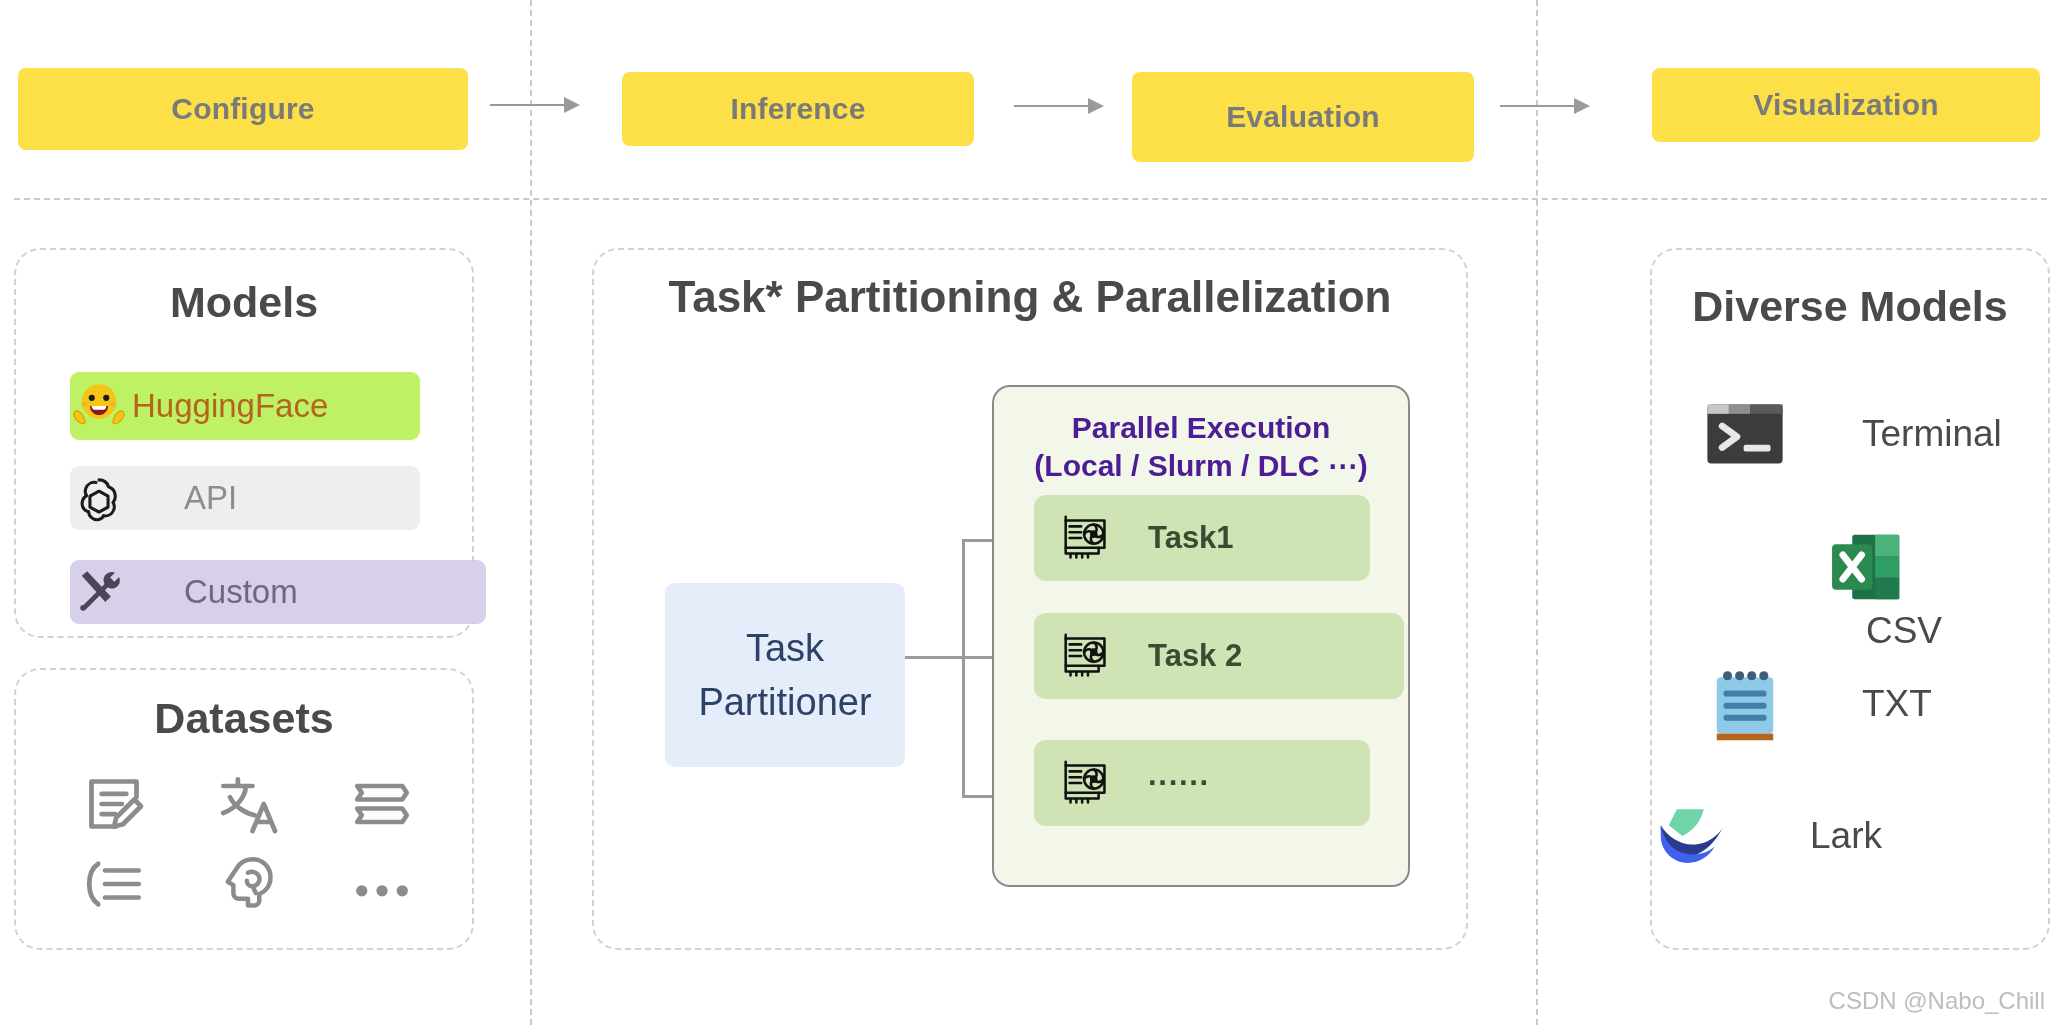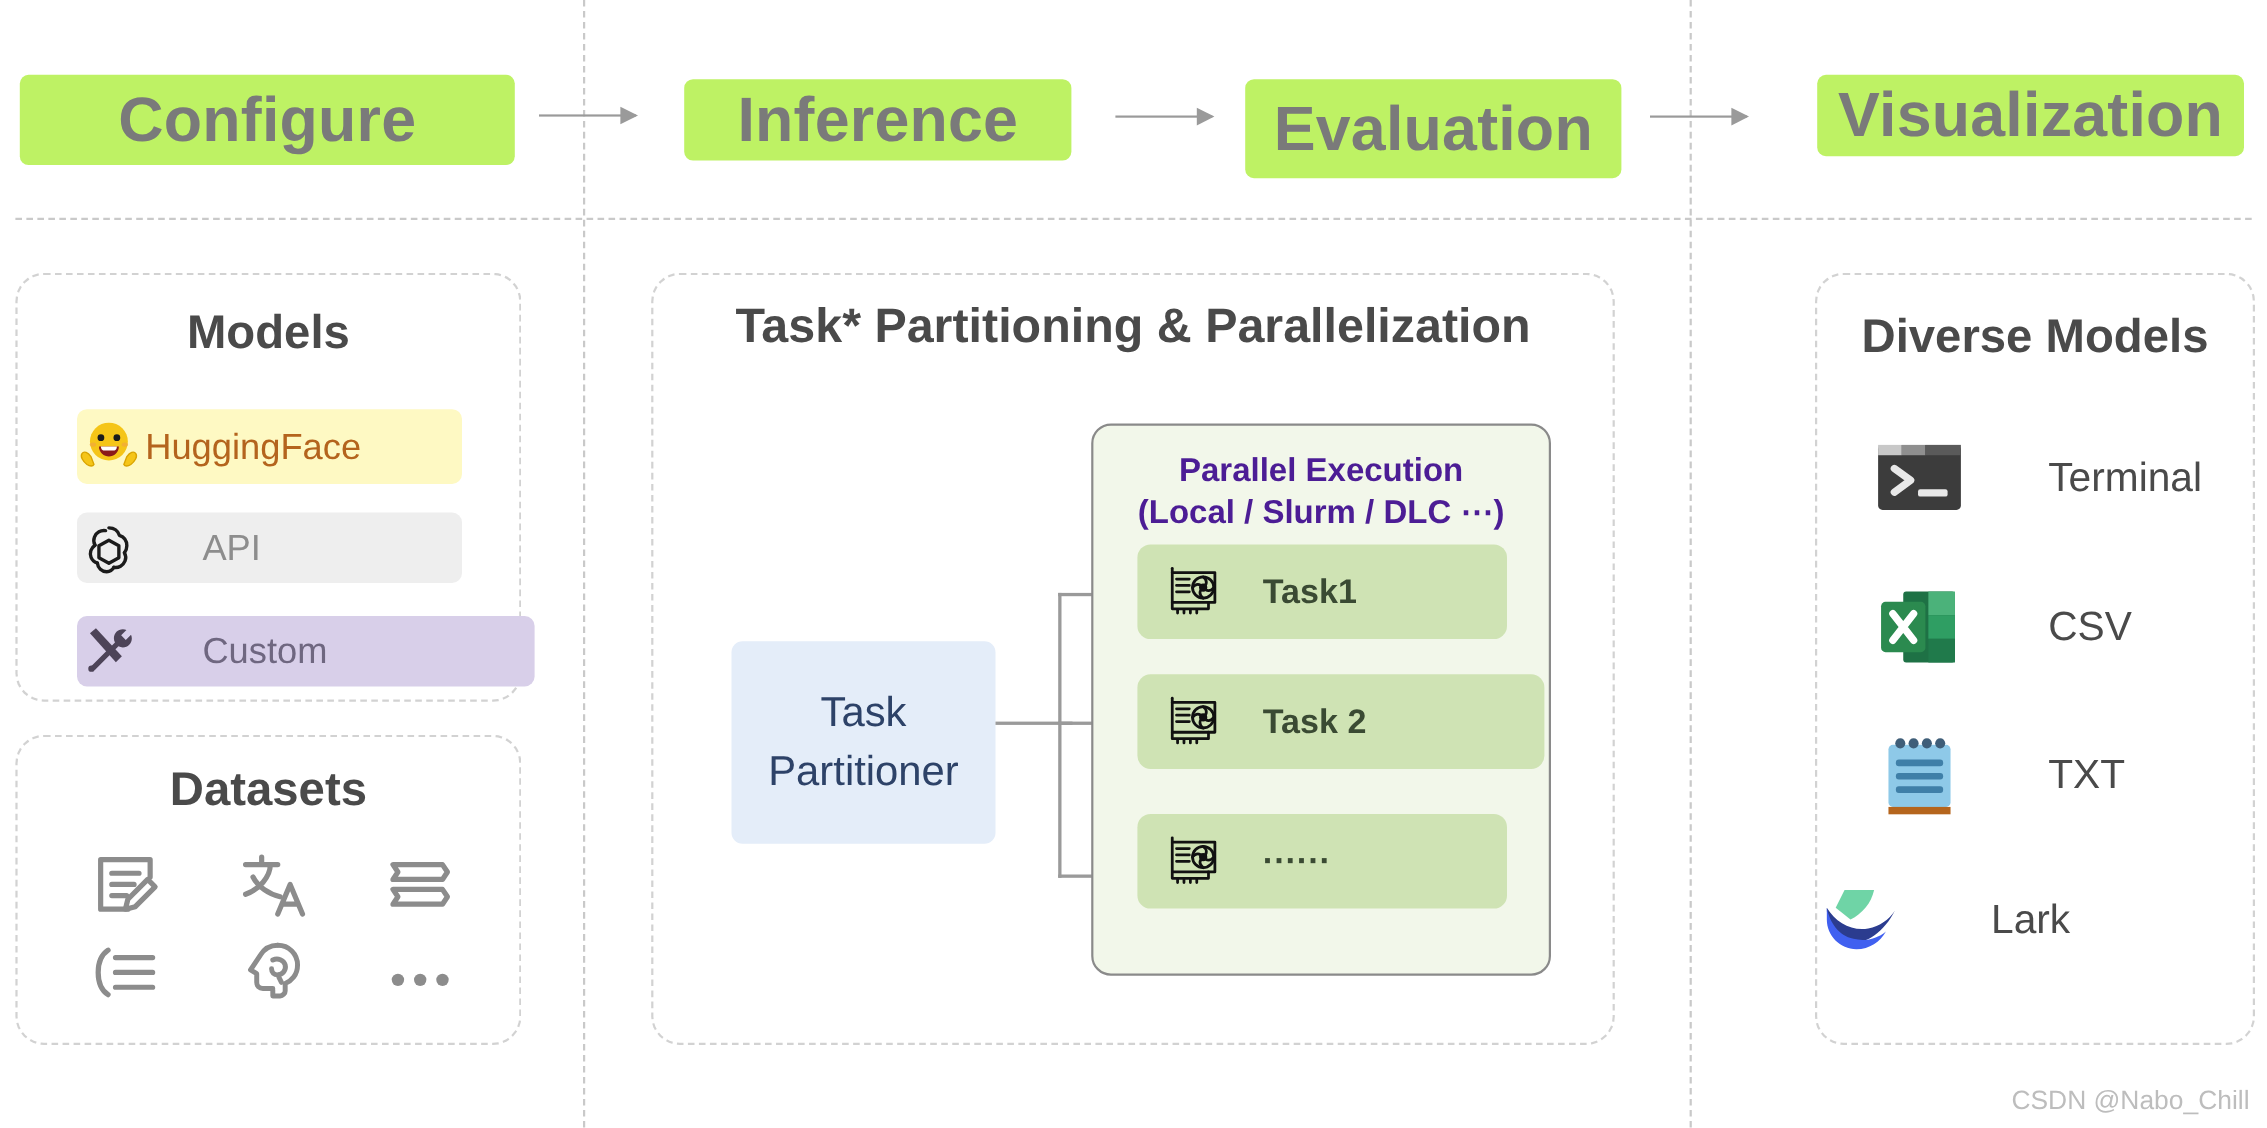--- a/index.html
+++ b/index.html
@@ -13,25 +13,25 @@
   }
   .stage{position:absolute;left:0;top:0;width:2061px;height:1025px;}
 
   
   .vdiv{position:absolute;top:0;width:0;border-left:2px dashed #c9c9c9;}
   .hdiv{position:absolute;left:14px;right:14px;height:0;border-top:2px dashed #c9c9c9;}
 
   
   .stagebox{
     position:absolute;
-    background:#bef264;
+    background:#fde047;
     border-radius:8px;
     display:flex;align-items:center;justify-content:center;
     color:#7a7a7a;
-    font-size:57px;
+    font-size:30px;
     font-weight:600;
     letter-spacing:0.2px;
   }
   .arrow{position:absolute;height:2px;background:#9a9a9a;}
   .arrow:after{
     content:"";position:absolute;right:-2px;top:-7px;
     width:0;height:0;
     border-left:16px solid #9a9a9a;
     border-top:8px solid transparent;
     border-bottom:8px solid transparent;
@@ -57,21 +57,21 @@
     border-radius:9px;
     display:flex;align-items:center;
     box-sizing:border-box;
   }
   .modelrow .ico{
     width:58px;height:58px;
     display:flex;align-items:center;justify-content:center;
     flex:0 0 auto;
   }
   .modelrow .lbl{font-size:33px;}
-  .row-hf{background:#fef9c3;}
+  .row-hf{background:#bef264;}
   .row-hf .lbl{color:#b4641d;margin-left:4px;}
   .row-api{background:#eeeeee;}
   .row-api .lbl{color:#8d8d8d;margin-left:56px;}
   .row-custom{background:#d8cfe9;}
   .row-custom .lbl{color:#6f6780;margin-left:56px;}
 
   
   .dsicon{position:absolute;width:72px;height:72px;}
   .dsicon svg{width:100%;height:100%;display:block;}
 
@@ -334,21 +334,21 @@
         <rect x="4" y="10" width="16" height="7" fill="#c8c8c8"></rect>
         <rect x="20" y="10" width="16" height="7" fill="#8f8f8f"></rect>
         <rect x="36" y="10" width="24" height="7" fill="#5a5a5a"></rect>
         <path d="M15 26l11 8-11 8" fill="none" stroke="#e8e8e8" stroke-width="5" stroke-linecap="round" stroke-linejoin="round"></path>
         <rect x="31" y="40" width="20" height="5" rx="1.5" fill="#e8e8e8"></rect>
       </svg>
     </span>
     <span class="olbl">Terminal</span>
   </div>
 
-  <div class="outrow" style="left:1702px;top:524px;width:330px;height:92px;">
+  <div class="outrow" style="left:1702px;top:524px;width:330px;height:92px;flex-direction:column;">
     <span class="oico">
       <svg viewBox="0 0 64 64">
         <rect x="21" y="8" width="35" height="48" rx="2" fill="#1e7145"></rect>
         <rect x="38" y="8" width="18" height="16" fill="#4bb27a"></rect>
         <rect x="38" y="24" width="18" height="16" fill="#2f9e63"></rect>
         <rect x="38" y="40" width="18" height="16" fill="#207a4b"></rect>
         <rect x="6" y="15" width="30" height="34" rx="3" fill="#2b8a4f"></rect>
         <path d="M14 23l14 18M28 23L14 41" stroke="#fff" stroke-width="5" stroke-linecap="round"></path>
       </svg>
     </span>

